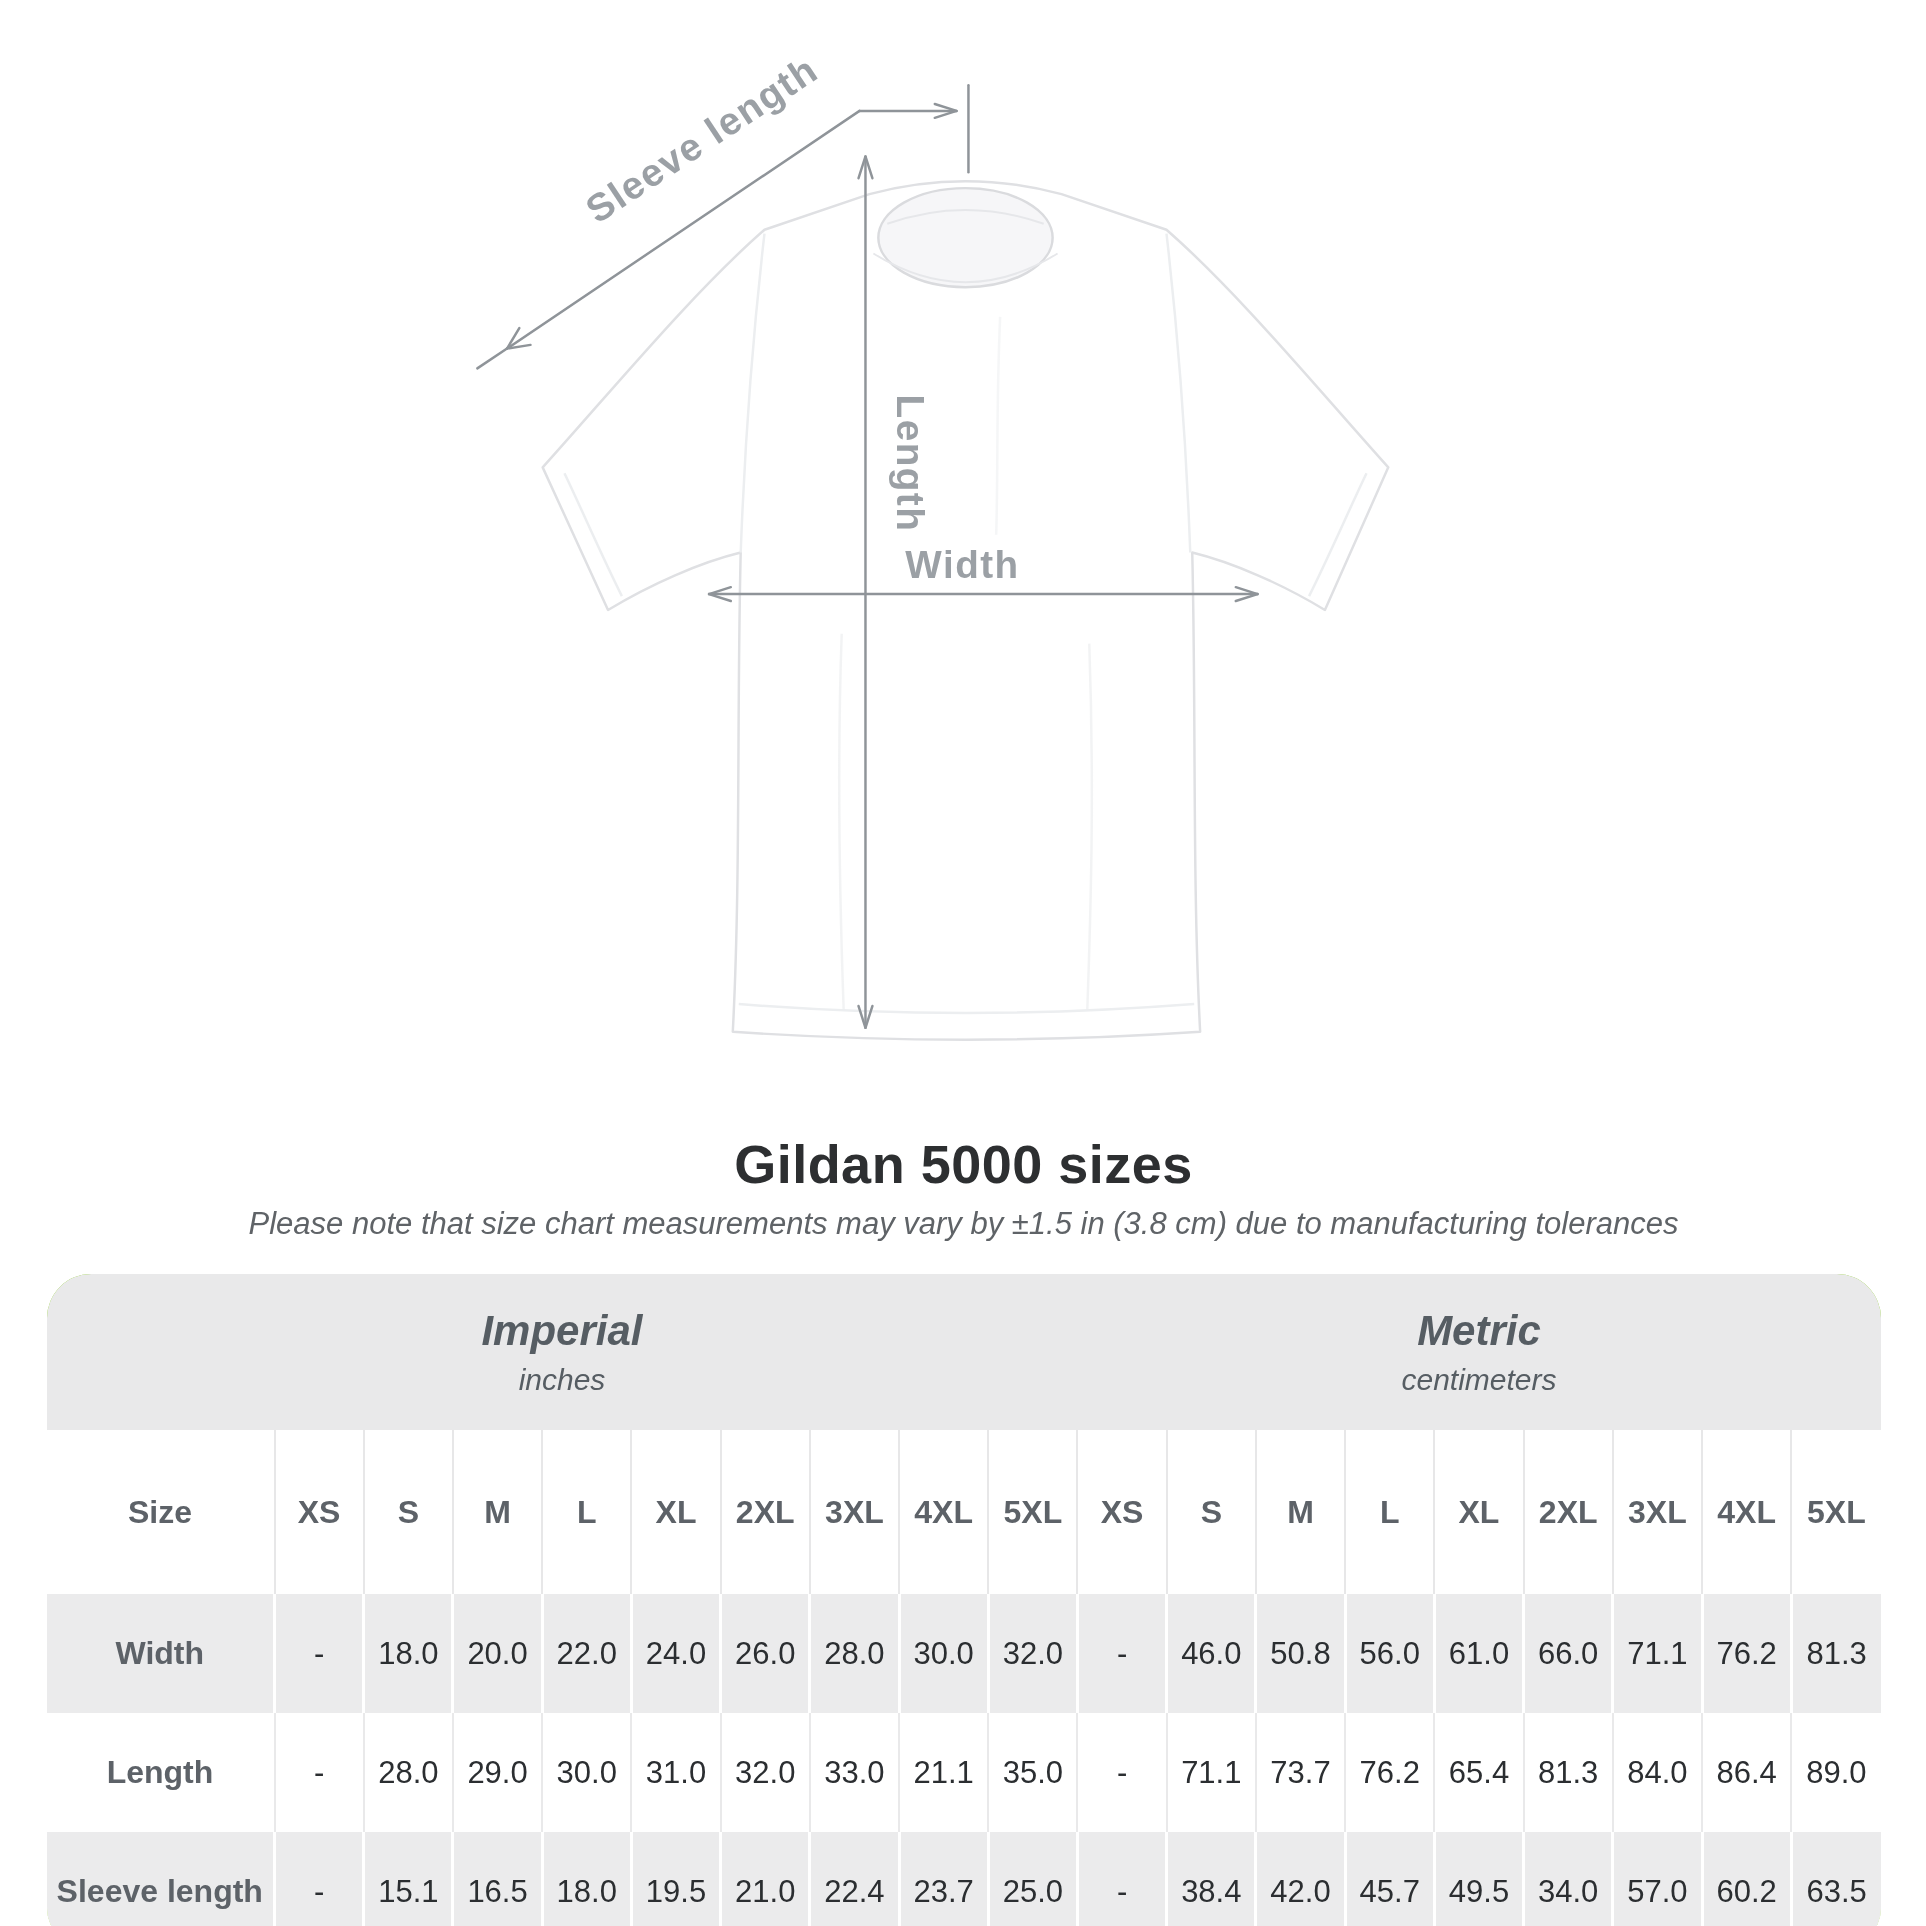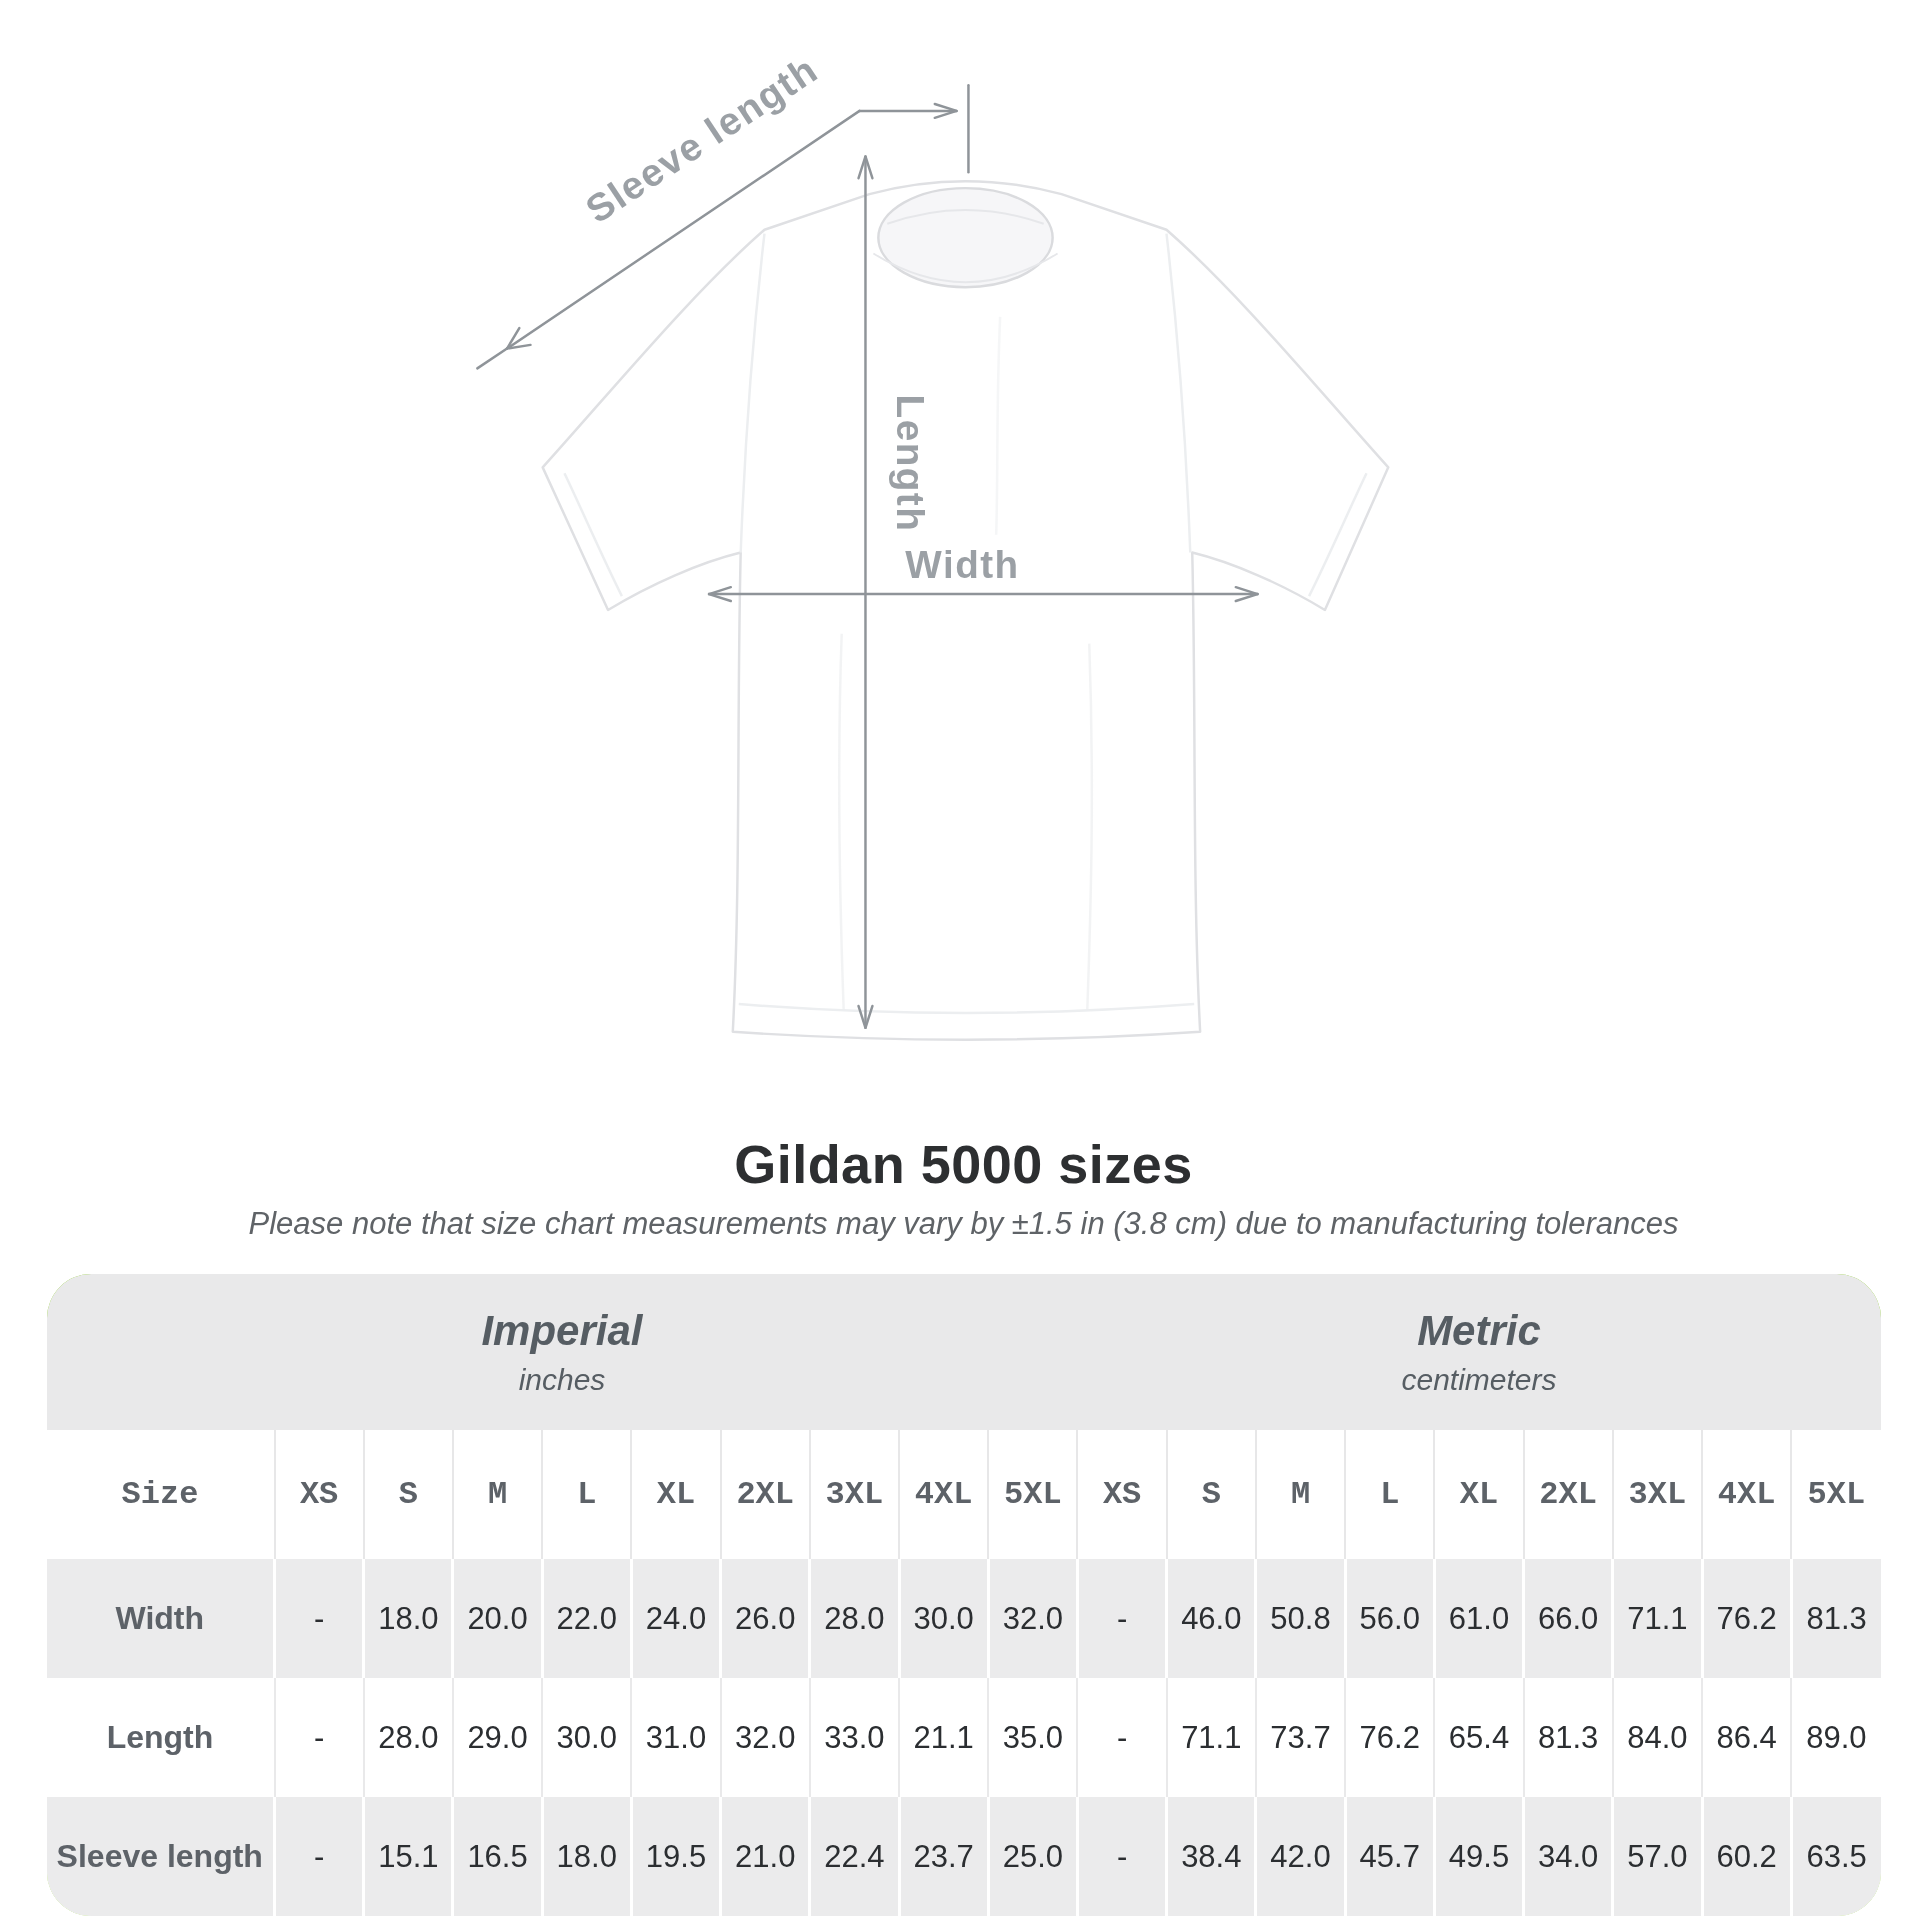--- a/index.html
+++ b/index.html
@@ -34,21 +34,21 @@
     color:var(--subtitle);
   }
   .table-wrap{
     width:1834px;margin:32px auto 0;border-radius:44px;overflow:hidden;background:#84cc16;
   }
   table.size-table{width:100%;border-collapse:collapse;table-layout:fixed;}
   .size-table td,.size-table th{text-align:center;vertical-align:middle;padding:0;}
   tr.row-units>td{background:var(--band_bg);height:156px;}
   .unit-name{font-size:42px;font-weight:700;font-style:italic;color:#565d63;}
   .unit-sub{font-size:30px;font-style:italic;color:#565d63;margin-top:8px;}
-  tr.row-sizes{height:129px;background:#fff;font-family:Liberation Mono, monospace;}
+  tr.row-sizes{height:164px;background:#fff;}
   tr.row-sizes th{font-size:32px;font-weight:700;color:var(--header_text);}
   tr.row-sizes > *:not(:first-child){border-left:2px solid #e7e7e8;}
   tr.row-data{height:119px;background:#fff;}
   tr.row-data th.lbl{font-size:32px;font-weight:700;color:var(--header_text);}
   tr.row-data td.val{font-size:31px;font-weight:400;color:var(--value_text);}
   tr.row-data:not(.stripe) > *:not(:first-child){border-left:2px solid #e9e9ea;}
   tr.row-data.stripe > *{background:var(--stripe_bg);}
   tr.row-data.stripe > *:not(:first-child){border-left:3px solid #ffffff;}
 </style>
 </head>

